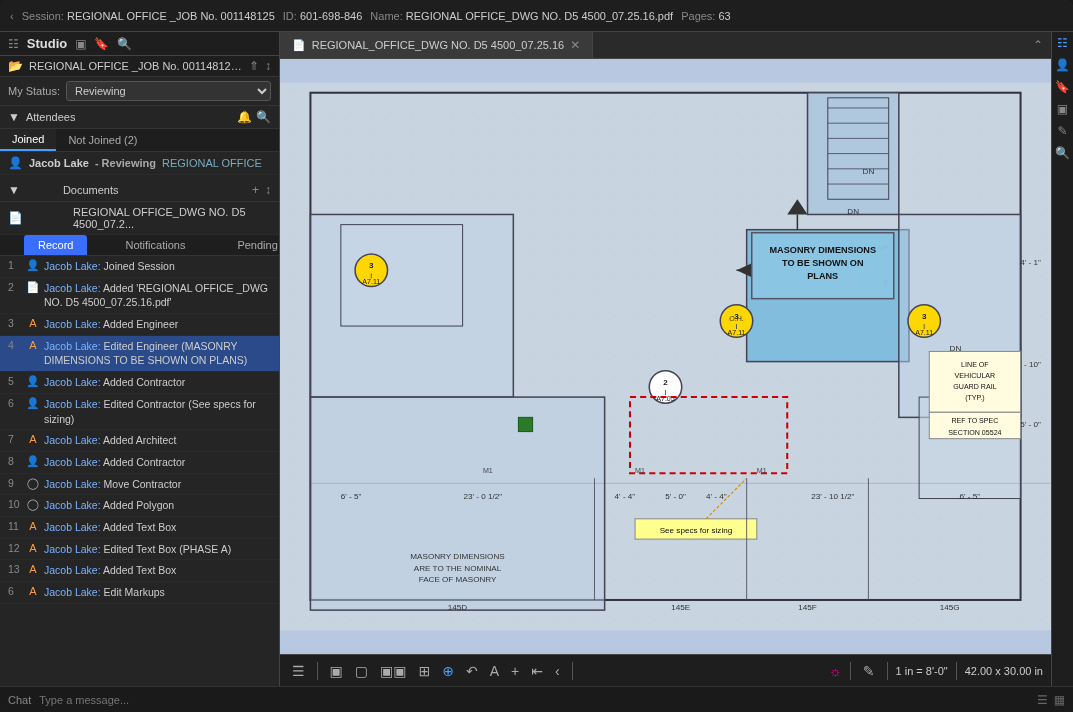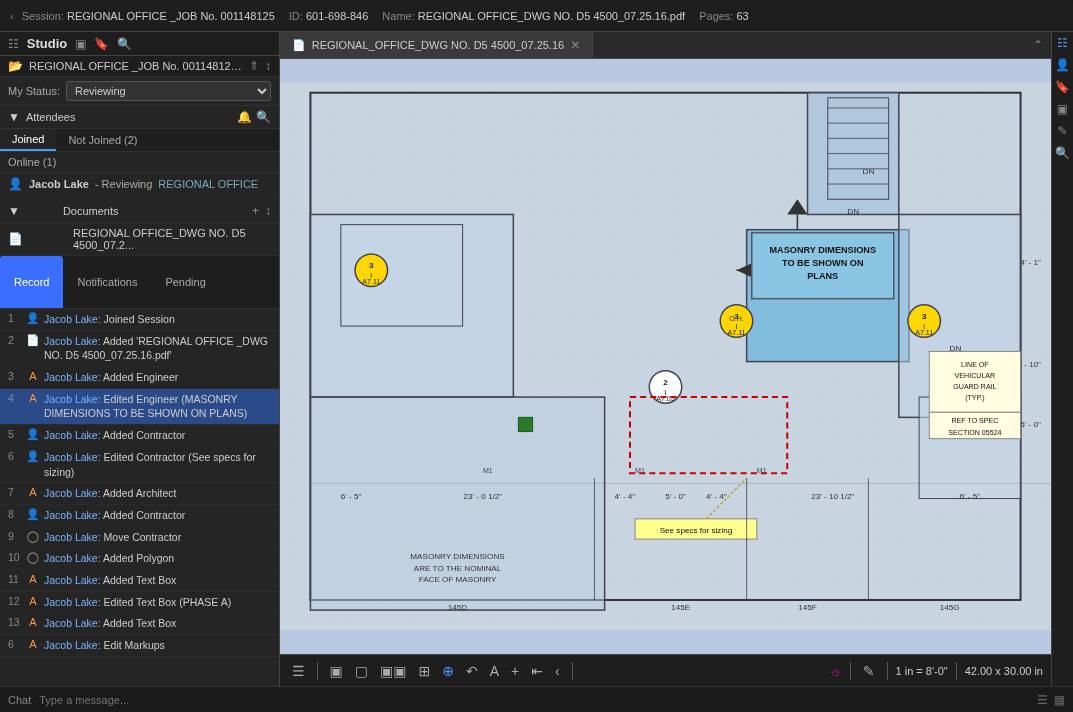--- a/index.html
+++ b/index.html
@@ -20,21 +20,21 @@
       background: #1e1e1e;
       height: 32px;
       display: flex;
       align-items: center;
       padding: 0 10px;
       gap: 8px;
       border-bottom: 1px solid #444;
       flex-shrink: 0;
     }
     .top-bar-arrow { color: #888; font-size: 11px; }
-    .session-info { color: #aaa; font-size: 11px; display: flex; gap: 14px; }
+    .session-info { color: #aaa; font-size: 11px; display: flex; gap: 8px; }
     .session-info span { color: #ccc; }
     .session-info label { color: #888; }
 
     
     .main-area {
       display: flex;
       flex: 1;
       overflow: hidden;
     }
 
@@ -125,21 +125,21 @@
 
     .attendee-row {
       display: flex;
       align-items: center;
       gap: 6px;
       padding: 4px 8px;
       border-bottom: 1px solid #2a2a2a;
     }
     .attendee-icon { color: #888; font-size: 12px; }
     .attendee-name { color: #ccc; font-size: 11px; font-weight: bold; }
-    .attendee-status { color: #aaa; font-size: 11px; }
+    .attendee-status { color: #aaa; font-size: 11px; font-weight: bold; }
     .attendee-location { color: #7ab; font-size: 11px; }
 
     .documents-header {
       padding: 4px 8px;
       display: flex;
       align-items: center;
       gap: 6px;
       border-bottom: 1px solid #333;
       margin-top: 4px;
     }
@@ -163,26 +163,27 @@
       flex-direction: column;
     }
 
     .record-tabs {
       display: flex;
       background: #1e1e1e;
       border-bottom: 1px solid #333;
       flex-shrink: 0;
     }
     .record-tab {
-      padding: 20px 14px;
+      padding: 4px 14px;
       font-size: 11px;
       cursor: pointer;
       border: none;
       background: transparent;
       color: #aaa;
+      margin-left: 24px;
     }
     .record-tab.active {
       color: #fff;
       background: #3a6eff;
       border-radius: 3px 3px 0 0;
     }
 
     .record-item {
       display: flex;
       align-items: flex-start;
@@ -371,21 +372,20 @@
               <span class="panel-icon">🔔</span>
               <span class="panel-icon">🔍</span>
             </div>
           </div>
 
           <div class="tab-row">
             <button class="tab-btn active">Joined</button>
             <button class="tab-btn">Not Joined (2)</button>
           </div>
 
-          <div class="online-section">Online (1)</div>
 
           <div class="attendee-row">
             <span class="attendee-icon">👤</span>
             <span class="attendee-name">Jacob Lake</span>
             <span class="attendee-status">- Reviewing</span>
             <span class="attendee-location">REGIONAL OFFICE</span>
           </div>
 
           <div class="documents-header">
             <span>▼</span>

